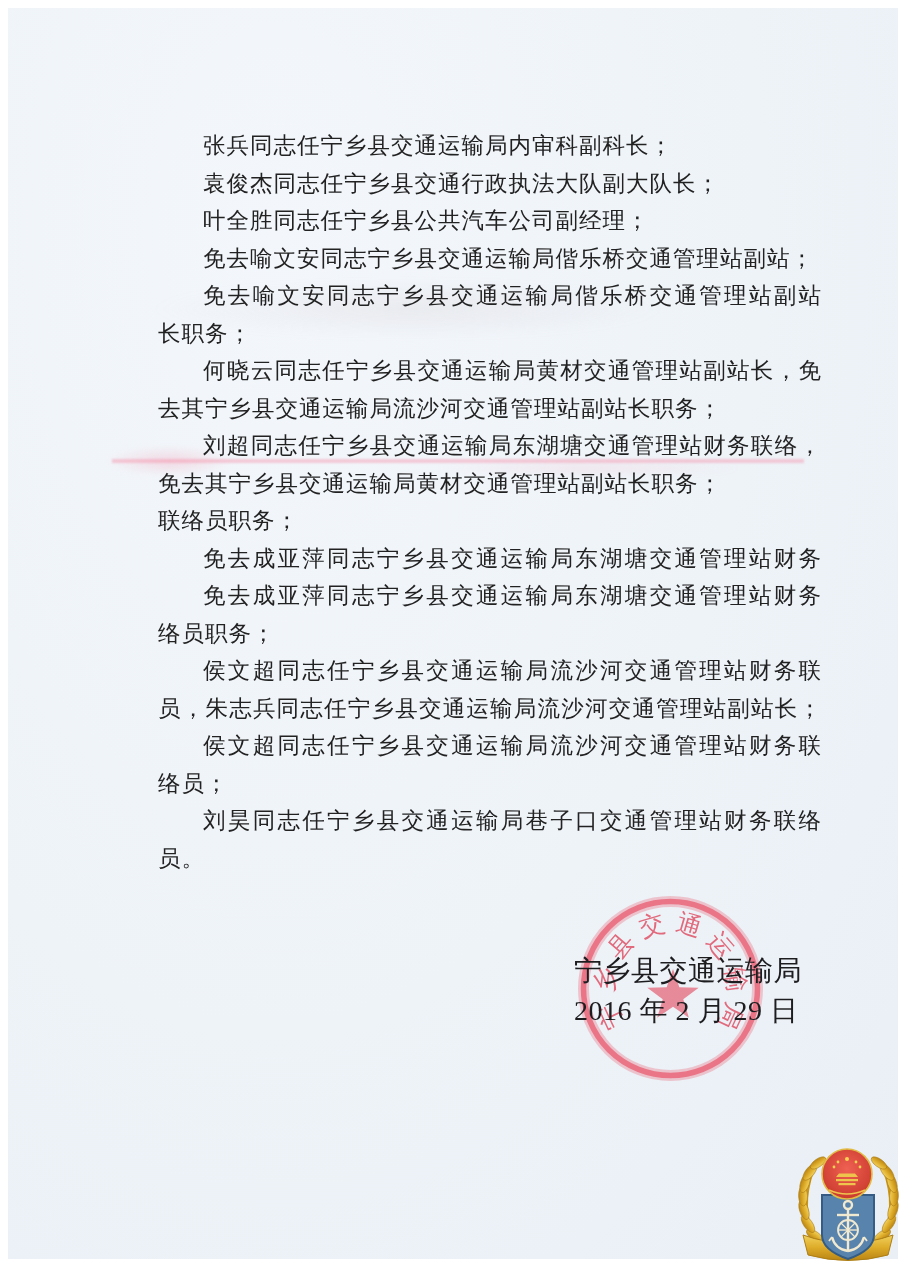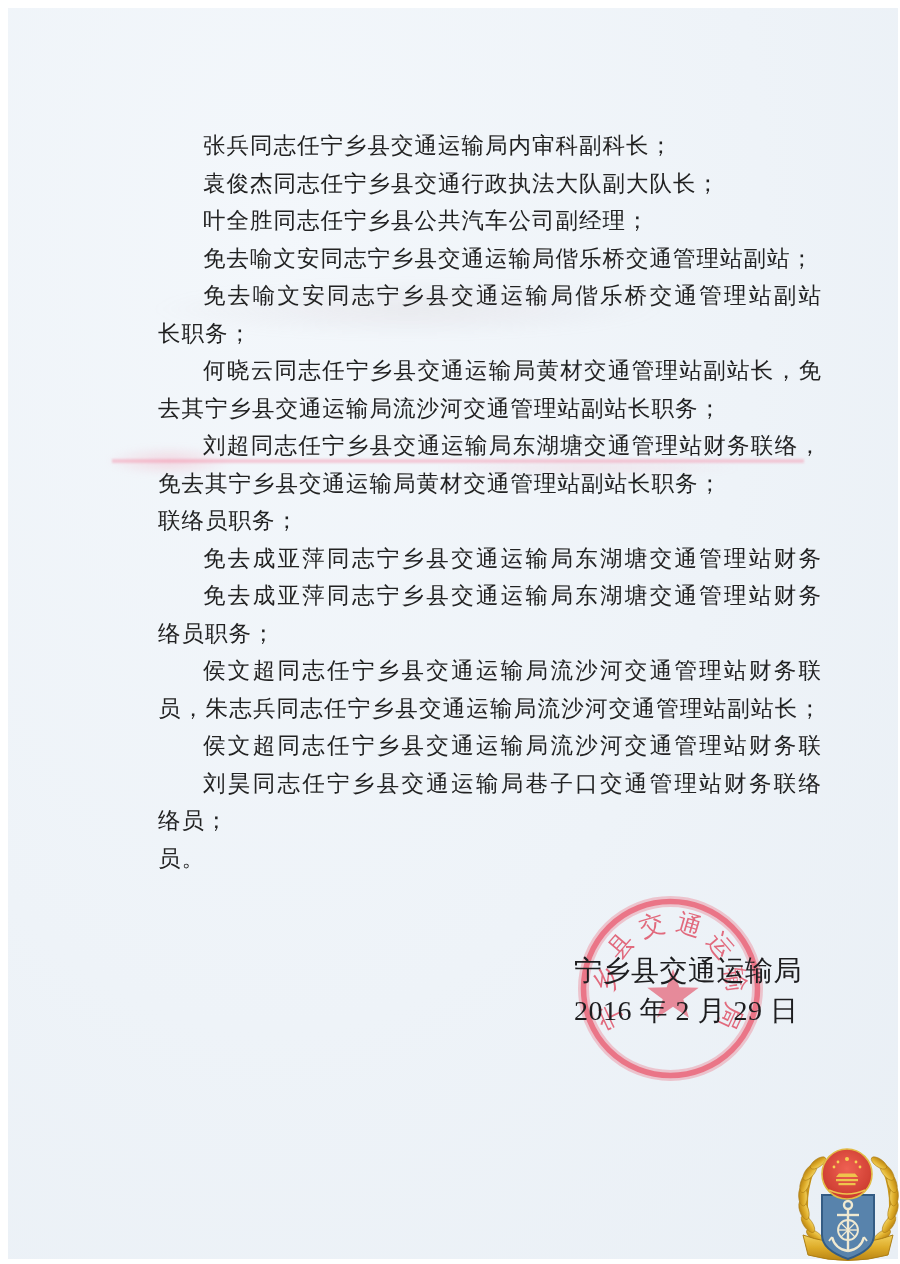--- a/index.html
+++ b/index.html
@@ -73,22 +73,22 @@
       <div class="line">去其宁乡县交通运输局流沙河交通管理站副站长职务；</div>
       <div class="line indent stretch">刘超同志任宁乡县交通运输局东湖塘交通管理站财务联络，</div>
       <div class="line">免去其宁乡县交通运输局黄材交通管理站副站长职务；</div>
       <div class="line">联络员职务；</div>
       <div class="line indent stretch">免去成亚萍同志宁乡县交通运输局东湖塘交通管理站财务</div>
       <div class="line indent stretch">免去成亚萍同志宁乡县交通运输局东湖塘交通管理站财务</div>
       <div class="line">络员职务；</div>
       <div class="line indent stretch">侯文超同志任宁乡县交通运输局流沙河交通管理站财务联</div>
       <div class="line stretch">员，朱志兵同志任宁乡县交通运输局流沙河交通管理站副站长；</div>
       <div class="line indent stretch">侯文超同志任宁乡县交通运输局流沙河交通管理站财务联</div>
+      <div class="line">络员；</div>
       <div class="line indent stretch">刘昊同志任宁乡县交通运输局巷子口交通管理站财务联络</div>
-      <div class="line">络员；</div>
       <div class="line">员。</div>
     </div>
 
   <svg class="seal" viewBox="0 0 185 185">
     <circle cx="92.5" cy="92.5" r="87" fill="none" stroke="rgba(234,109,127,.35)" stroke-width="11"></circle>
     <circle cx="92.5" cy="92.5" r="87" fill="none" stroke="#ea6d7f" stroke-width="5.5" opacity=".9"></circle>
     <polygon points="95,73 101.35,91.26 120.68,91.66 105.27,103.34 110.87,121.84 95,110.8 79.13,121.84 84.73,103.34 69.32,91.66 88.65,91.26" fill="#e5788a" opacity=".85"></polygon>
     <g id="seal-chars">
         <text x="32.7" y="120.4" transform="rotate(-115.0 32.7 120.4)" class="seal-char">宁</text>
         <text x="27.1" y="83.5" transform="rotate(-82.1 27.1 83.5)" class="seal-char">乡</text>

